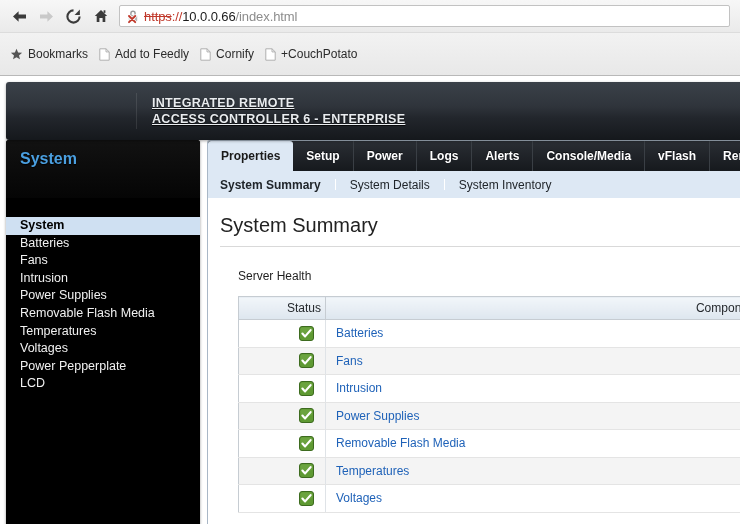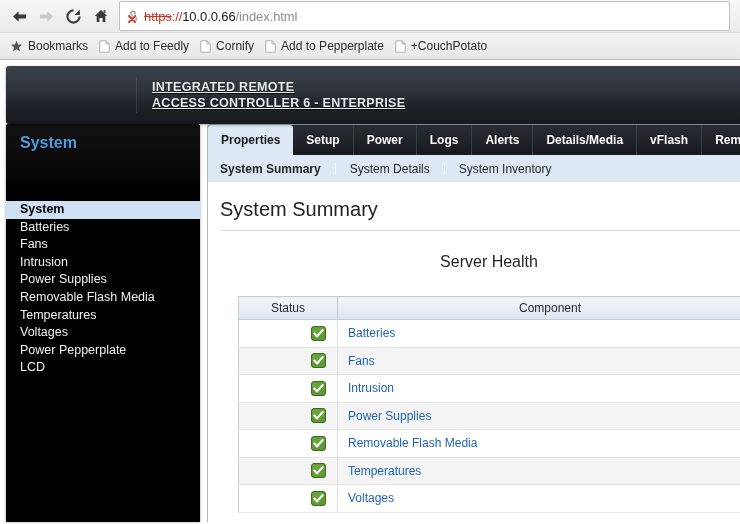--- a/index.html
+++ b/index.html
@@ -33,21 +33,21 @@
     height: 26px;
     display: flex;
     align-items: center;
     justify-content: center;
     flex: none;
   }
   .nav-btn svg { display: block; }
 
   .omnibox {
     flex: 1;
-    height: 30px;
+    height: 22px;
     margin-left: 5px;
     margin-right: 4px;
     background: #ffffff;
     border: 1px solid #c2c2c2;
     border-radius: 2px;
     display: flex;
     align-items: center;
     padding: 0 6px;
     box-sizing: border-box;
   }
@@ -69,21 +69,21 @@
     text-decoration: line-through;
   }
   .url-sep { color: #c0392b; }
   .url-host { color: #1a1a1a; }
   .url-path { color: #8c8c8c; }
 
   .bookmarks-row {
     height: 26px;
     display: flex;
     align-items: center;
-    padding: 0 6px;
+    padding: 8px 6px;
     background: linear-gradient(to bottom, #f2f2f2 0%, #e8e8e8 100%);
     border-top: 1px solid #dcdcdc;
   }
   .bm-item {
     display: flex;
     align-items: center;
     padding: 2px 7px 2px 4px;
     font-size: 12px;
     color: #2b2b2b;
     white-space: nowrap;
@@ -269,41 +269,40 @@
     font-size: 20px;
     color: #222222;
     padding: 16px 0 9px 0;
     border-bottom: 1px solid #d9d9d9;
     margin-right: 0;
     font-weight: normal;
   }
 
   .section-wrap { padding-left: 18px; padding-top: 22px; }
   .section-title {
-    font-size: 16px;
+    font-size: 12px;
     color: #1f1f1f;
-    margin-bottom: 25px;
-    text-align: center;
+    margin-bottom: 13px;
   }
 
   .health-table {
     border-collapse: collapse;
     width: 524px;
     table-layout: fixed;
     border: 1px solid #c6ccd2;
     border-right: none;
     font-size: 12px;
   }
   .health-table th {
     background: linear-gradient(to bottom, #f2f6fa 0%, #dde6ef 100%);
     color: #25292d;
     font-weight: normal;
-    text-align: center;
+    text-align: right;
     height: 22px;
-    padding: 0 10px;
+    padding: 0 4px;
     border-bottom: 1px solid #c6ccd2;
     font-size: 12px;
   }
   .health-table th.col-status {
     width: 78px;
     border-right: 1px solid #c6ccd2;
   }
   .health-table td {
     height: 26.5px;
     padding: 0 10px;
@@ -397,29 +396,20 @@
       <span>Add to Feedly</span>
     </div>
     <div class="bm-item">
       <span class="bm-ico">
         <svg width="11" height="13" viewBox="0 0 11 13">
           <path d="M0.8 0.8 L7.0 0.8 L10.2 3.9 L10.2 12.2 L0.8 12.2 Z" fill="#ffffff" stroke="#b0b0b0" stroke-width="1"></path>
           <path d="M7.0 0.8 L7.0 3.9 L10.2 3.9" fill="none" stroke="#b0b0b0" stroke-width="1"></path>
         </svg>
       </span>
       <span>Cornify</span>
-    </div>
-    <div class="bm-item">
-      <span class="bm-ico">
-        <svg width="11" height="13" viewBox="0 0 11 13">
-          <path d="M0.8 0.8 L7.0 0.8 L10.2 3.9 L10.2 12.2 L0.8 12.2 Z" fill="#ffffff" stroke="#b0b0b0" stroke-width="1"></path>
-          <path d="M7.0 0.8 L7.0 3.9 L10.2 3.9" fill="none" stroke="#b0b0b0" stroke-width="1"></path>
-        </svg>
-      </span>
-      <span>Add to Pepperplate</span>
     </div>
     <div class="bm-item">
       <span class="bm-ico">
         <svg width="11" height="13" viewBox="0 0 11 13">
           <path d="M0.8 0.8 L7.0 0.8 L10.2 3.9 L10.2 12.2 L0.8 12.2 Z" fill="#ffffff" stroke="#b0b0b0" stroke-width="1"></path>
           <path d="M7.0 0.8 L7.0 3.9 L10.2 3.9" fill="none" stroke="#b0b0b0" stroke-width="1"></path>
         </svg>
       </span>
       <span>+CouchPotato</span>
     </div>
@@ -460,21 +450,21 @@
     </div>
 
     <div class="content">
 
       <div class="tabstrip">
         <div class="tab active">Properties</div>
         <div class="tab">Setup</div>
         <div class="tab">Power</div>
         <div class="tab">Logs</div>
         <div class="tab">Alerts</div>
-        <div class="tab">Details/Media</div>
+        <div class="tab">Console/Media</div>
         <div class="tab">vFlash</div>
         <div class="tab">Remote</div>
       </div>
 
       <div class="subtabs">
         <div class="subtab active">System Summary</div>
         <div class="subtab-sep"></div>
         <div class="subtab">System Details</div>
         <div class="subtab-sep"></div>
         <div class="subtab">System Inventory</div>

